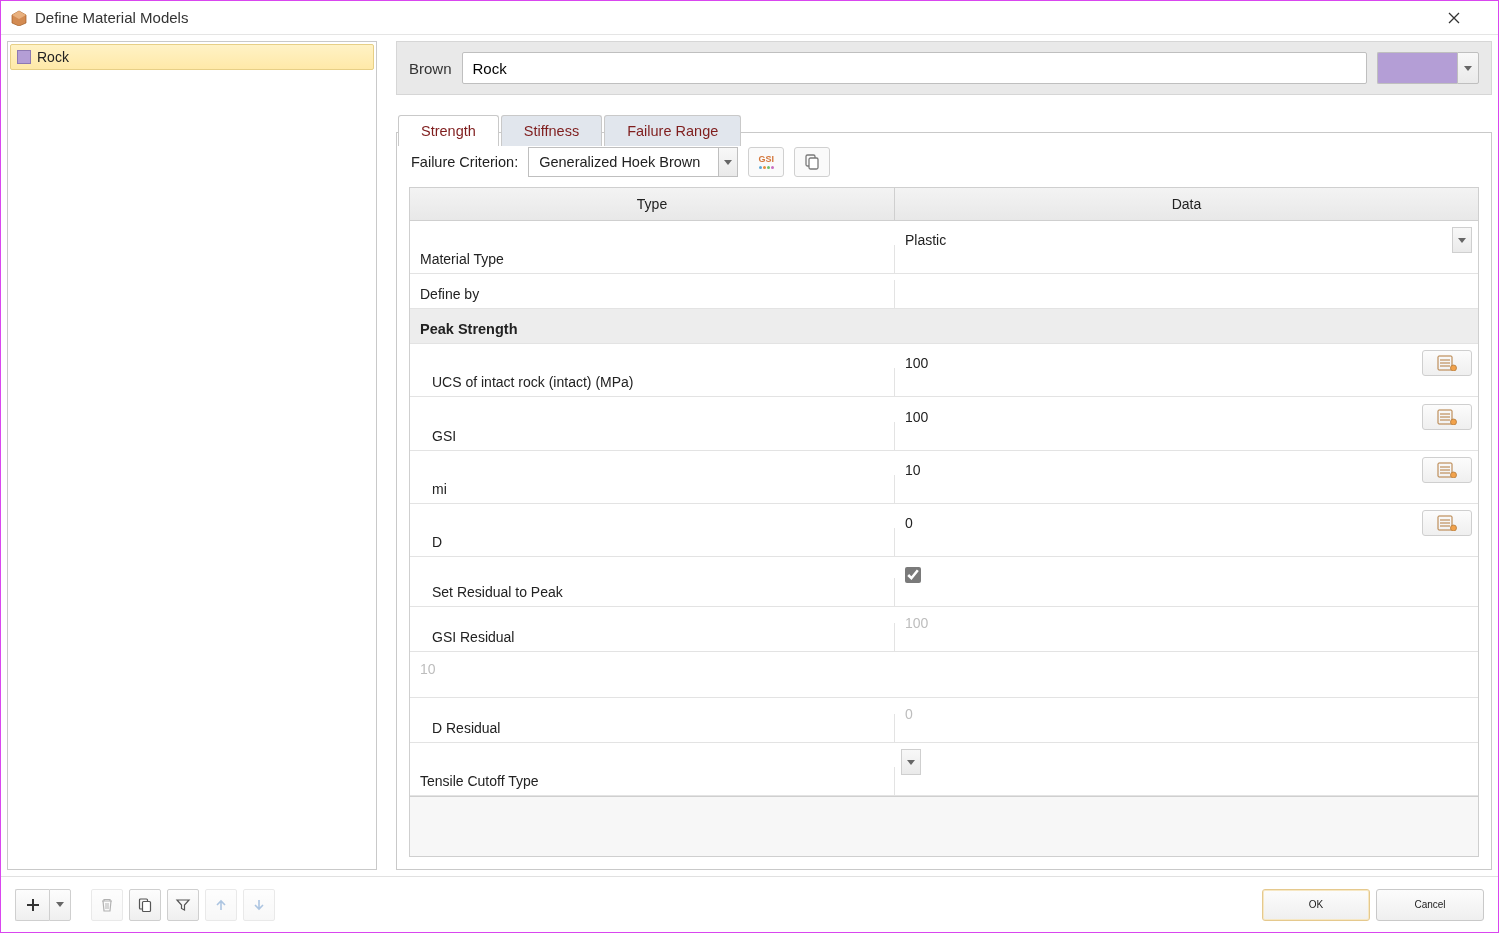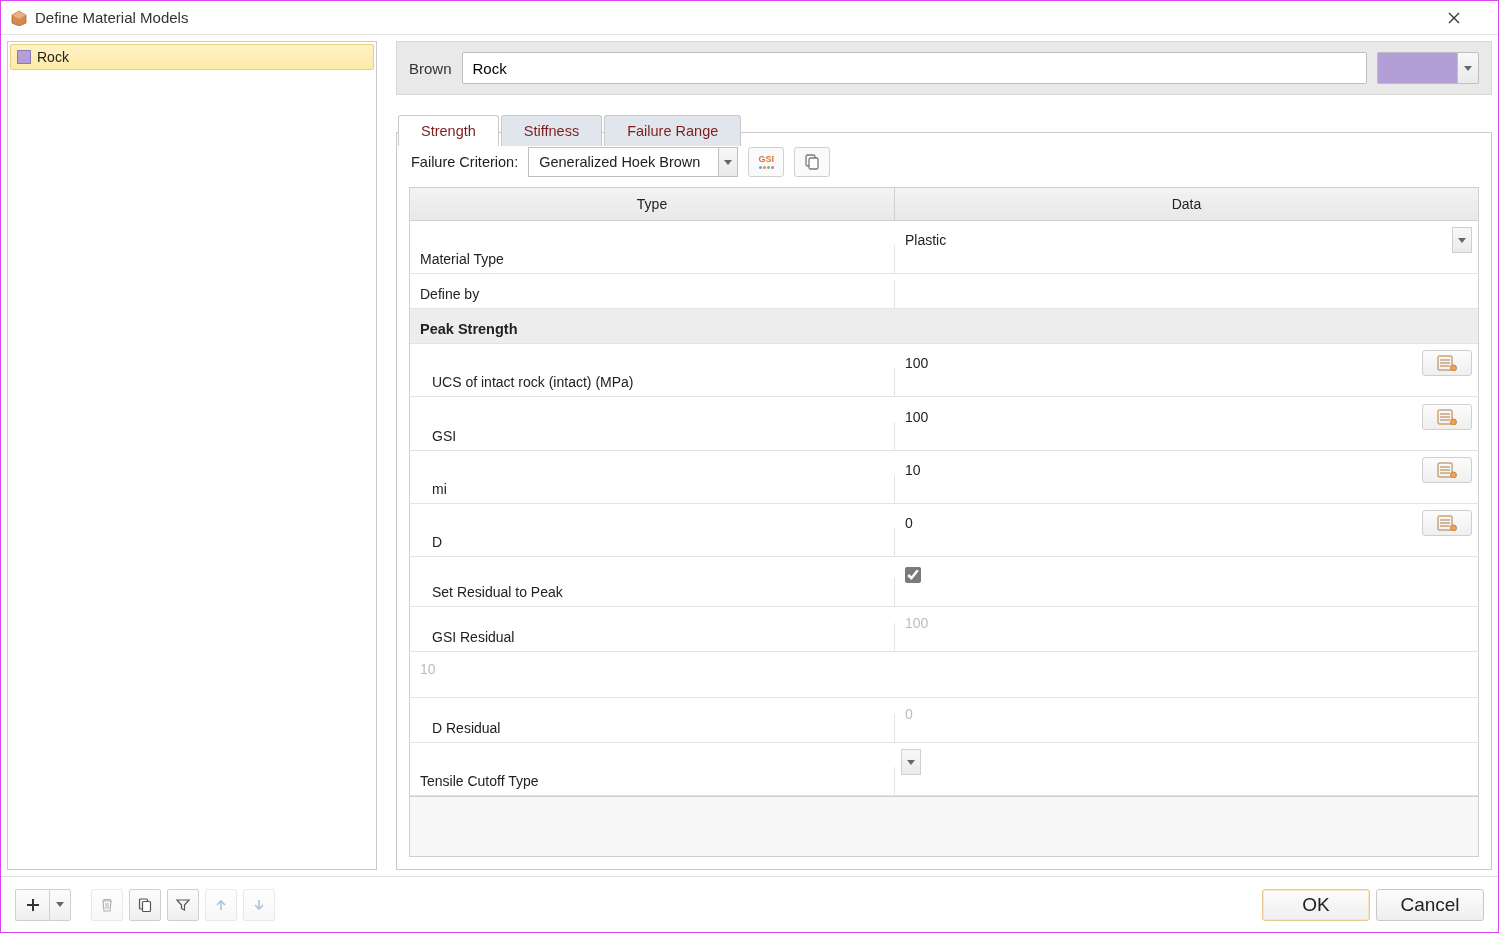--- a/index.html
+++ b/index.html
@@ -54,21 +54,21 @@
   .prop-blank { flex:1; border-top:1px solid #cfcfcf; min-height:60px; background:#f7f7f7; }
   .footer { height:56px; border-top:1px solid #e1e1e1; display:flex; align-items:center; padding:0 14px; gap:6px; }
   .fgroup { display:flex; align-items:center; gap:6px; }
   .ibtn { width:32px; height:32px; border:1px solid #cfcfcf; background:linear-gradient(#fdfdfd,#efefef); border-radius:2px; display:flex; align-items:center; justify-content:center; cursor:pointer; }
   .ibtn.wide { width:34px; }
   .ibtn.split { width:22px; }
   .ibtn.disabled { opacity:.45; cursor:default; }
   .split-wrap { display:flex; }
   .split-wrap .ibtn:first-child { border-right:none; border-radius:2px 0 0 2px; }
   .split-wrap .ibtn:last-child { border-radius:0 2px 2px 0; }
-  .btn { height:32px; min-width:108px; border:1px solid #c9c9c9; background:linear-gradient(#fcfcfc,#efefef); border-radius:3px; font-size:19px; display:flex; align-items:center; justify-content:center; cursor:pointer;text-align:right; }
+  .btn { height:32px; min-width:108px; border:1px solid #c9c9c9; background:linear-gradient(#fcfcfc,#efefef); border-radius:3px; font-size:10px; display:flex; align-items:center; justify-content:center; cursor:pointer;text-align:right; }
   .btn.primary { border:1.5px solid #e5c98e; box-shadow:0 0 0 1px #f6e7c3 inset; }
   svg { display:block; }
   .chev-down { width:0; height:0; border-left:4px solid transparent; border-right:4px solid transparent; border-top:5px solid #666; }
   input[type=checkbox] { width:16px; height:16px; accent-color:#7a7a7a; }
 </style>
 </head>
 <body>
 
 <div class="window">
 

